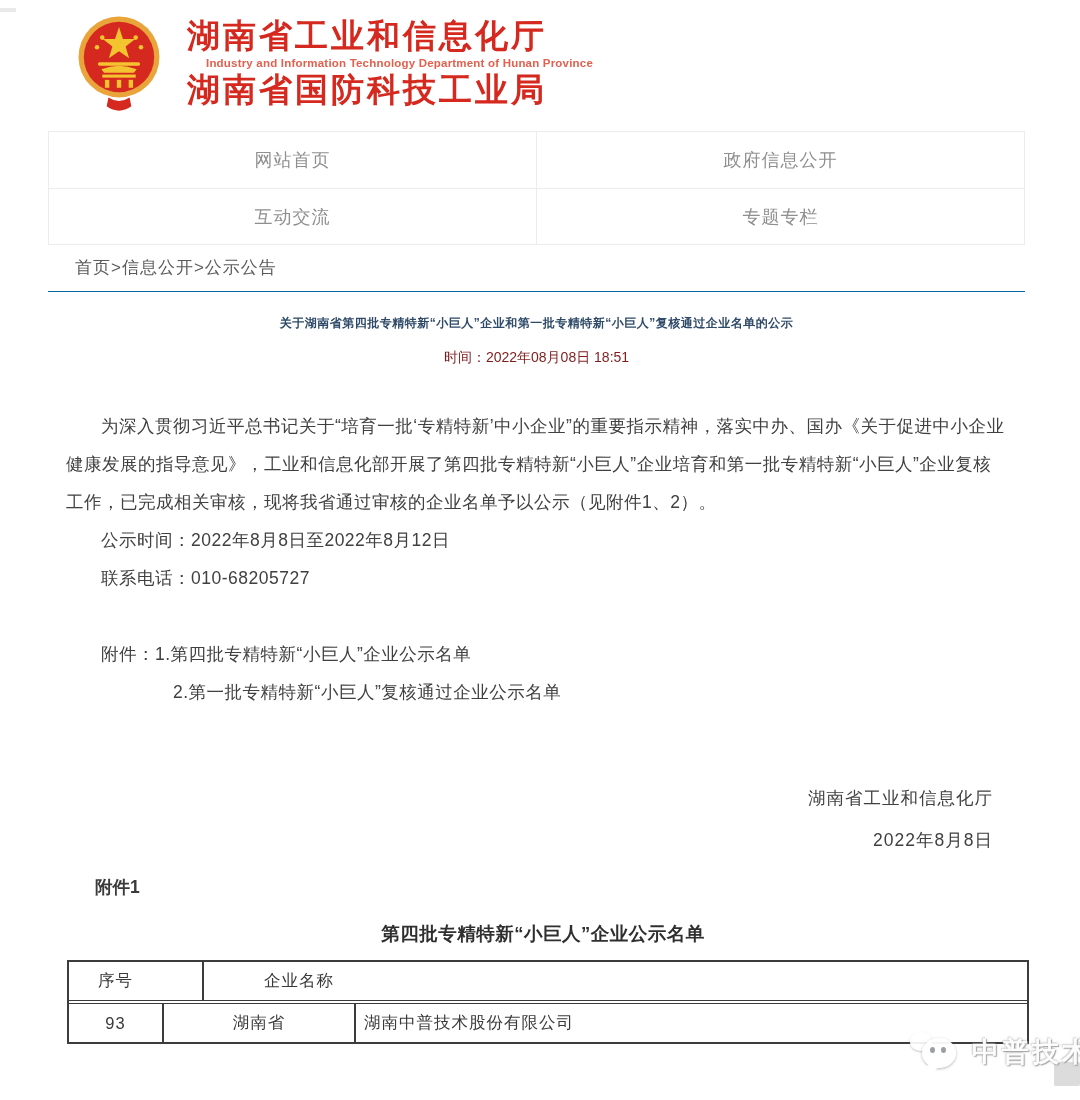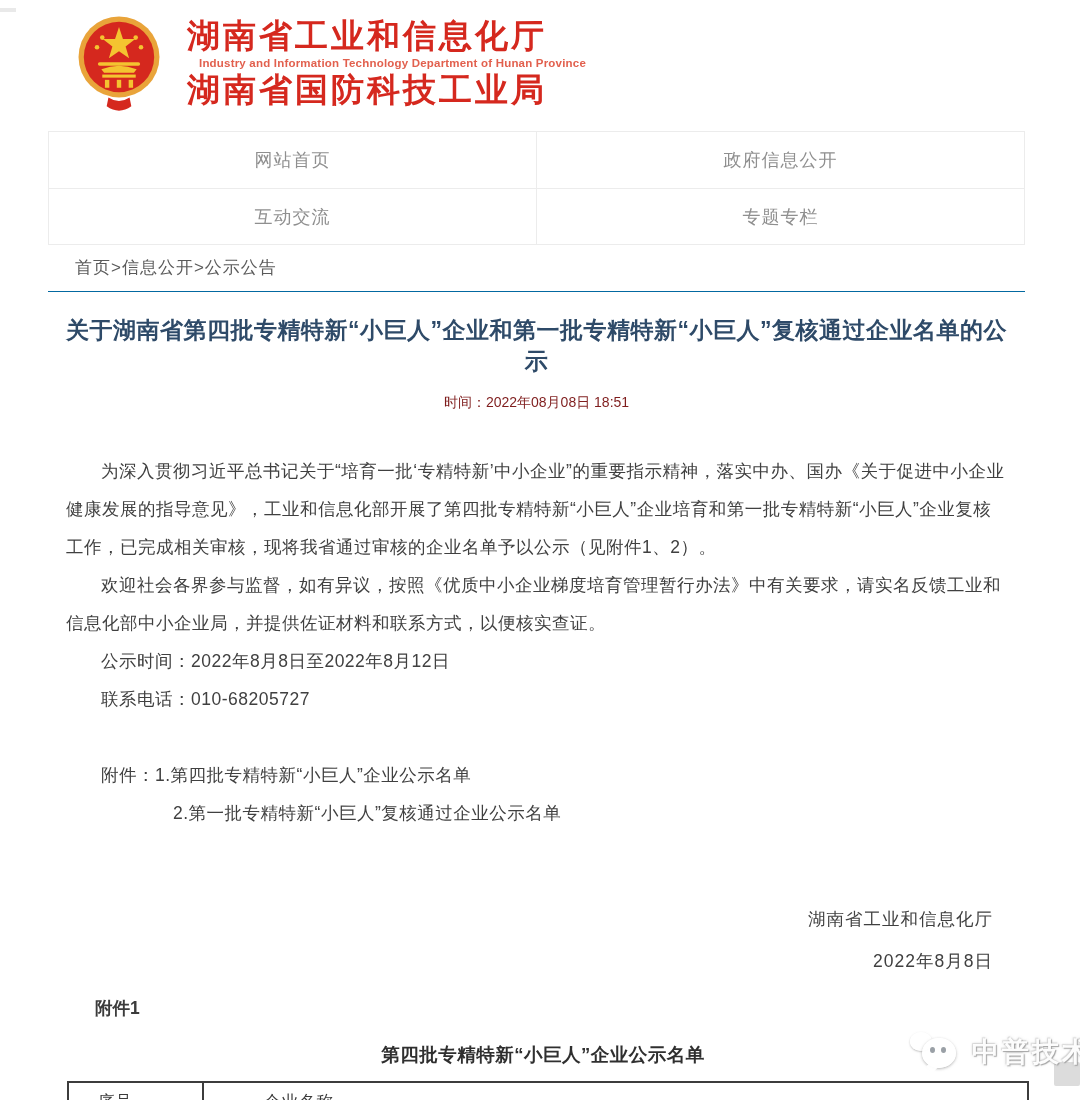--- a/index.html
+++ b/index.html
@@ -16,21 +16,21 @@
     display: flex; align-items: center;
     padding: 10px 0 8px 75px; height: 125px;
   }
   .emblem { width: 88px; height: 100px; flex: 0 0 88px; margin-right: 24px; }
   .org-titles { display: flex; flex-direction: column; line-height: 1.05; }
   .org-title-cn {
     color: #d5281e; font-size: 33px; font-weight: bold; letter-spacing: 3px;
     white-space: nowrap;
   }
   .org-subtitle-en {
-    color: #e2604e; font-size: 11.5px; font-weight: bold; margin: 3px 0 4px 12px;
+    color: #e2604e; font-size: 11.5px; font-weight: bold; margin: 3px 0 4px 19px;
     letter-spacing: 0.2px; white-space: nowrap;
   }
 
   
   .main-nav {
     width: 977px; margin: 6px 0 0 48px;
     border: 1px solid #ececec; background: #fff;
   }
   .nav-row { display: flex; height: 56px; }
   .nav-row + .nav-row { border-top: 1px solid #ececec; }
@@ -44,21 +44,21 @@
   .breadcrumb-bar {
     width: 977px; margin: 0 0 0 48px; padding: 11px 0 12px 27px;
     border-bottom: 1px solid #0369a1;
   }
   .breadcrumb { color: #5a5a5a; font-size: 17px; letter-spacing: 1px; }
 
   
   .article { width: 977px; margin: 0 0 0 48px; padding: 0 18px; }
   .article-title {
     margin-top: 23px; text-align: center;
-    color: #2e4a68; font-size: 23px; font-weight: bold; letter-spacing: 0.5px;
+    color: #2e4a68; font-size: 12px; font-weight: bold; letter-spacing: 0.5px;
   }
   .article-time {
     margin-top: 17px; text-align: center; color: #7f1d1d; font-size: 14px;
   }
   .article-body { margin-top: 40px; color: #404040; font-size: 17.5px; }
   .article-body p { line-height: 38px; text-indent: 2em; letter-spacing: 0.5px; }
   .info-line { line-height: 38px; text-indent: 2em; letter-spacing: 0.5px; }
   .attachments { margin-top: 38px; }
   .attachment-line-1 { line-height: 38px; text-indent: 2em; letter-spacing: 0.5px; }
   .attachment-line-2 { line-height: 38px; padding-left: 107px; letter-spacing: 0.5px; }
@@ -177,21 +177,20 @@
   <div class="breadcrumb-bar">
     <span class="breadcrumb">首页&gt;信息公开&gt;公示公告</span>
   </div>
 
   <div class="article">
     <div class="article-title">关于湖南省第四批专精特新“小巨人”企业和第一批专精特新“小巨人”复核通过企业名单的公示</div>
     <div class="article-time">时间：2022年08月08日 18:51</div>
 
     <div class="article-body">
       <p>为深入贯彻习近平总书记关于“培育一批‘专精特新’中小企业”的重要指示精神，落实中办、国办《关于促进中小企业健康发展的指导意见》，工业和信息化部开展了第四批专精特新“小巨人”企业培育和第一批专精特新“小巨人”企业复核工作，已完成相关审核，现将我省通过审核的企业名单予以公示（见附件1、2）。</p>
-      <p>欢迎社会各界参与监督，如有异议，按照《优质中小企业梯度培育管理暂行办法》中有关要求，请实名反馈工业和信息化部中小企业局，并提供佐证材料和联系方式，以便核实查证。</p>
       <div class="info-line">公示时间：2022年8月8日至2022年8月12日</div>
       <div class="info-line">联系电话：010-68205727</div>
 
       <div class="attachments">
         <div class="attachment-line-1">附件：1.第四批专精特新“小巨人”企业公示名单</div>
         <div class="attachment-line-2">2.第一批专精特新“小巨人”复核通过企业公示名单</div>
       </div>
 
       <div class="signature">
         <div>湖南省工业和信息化厅</div>

